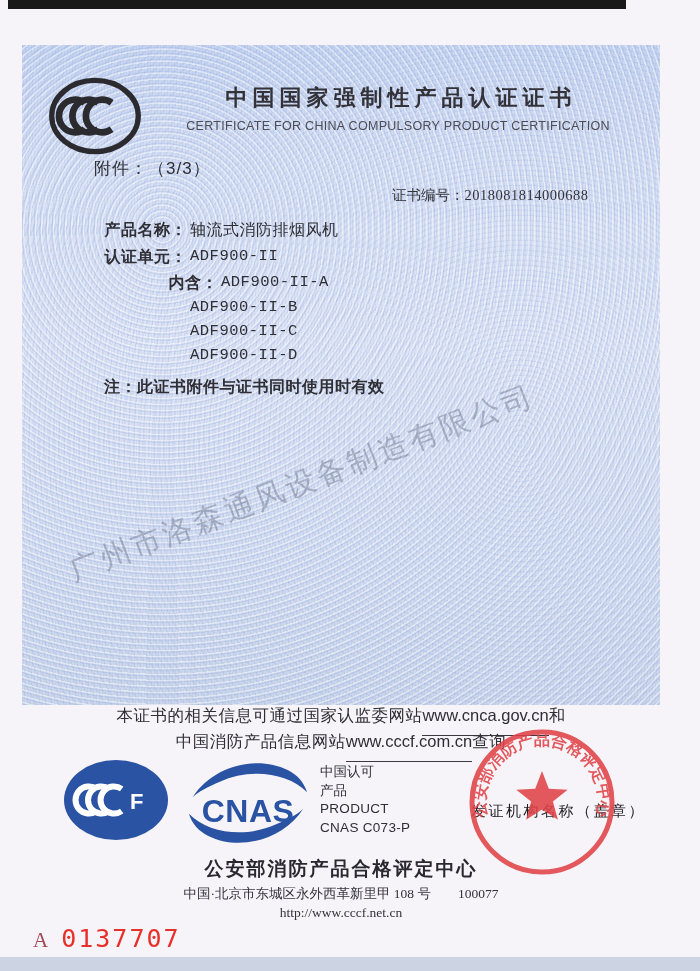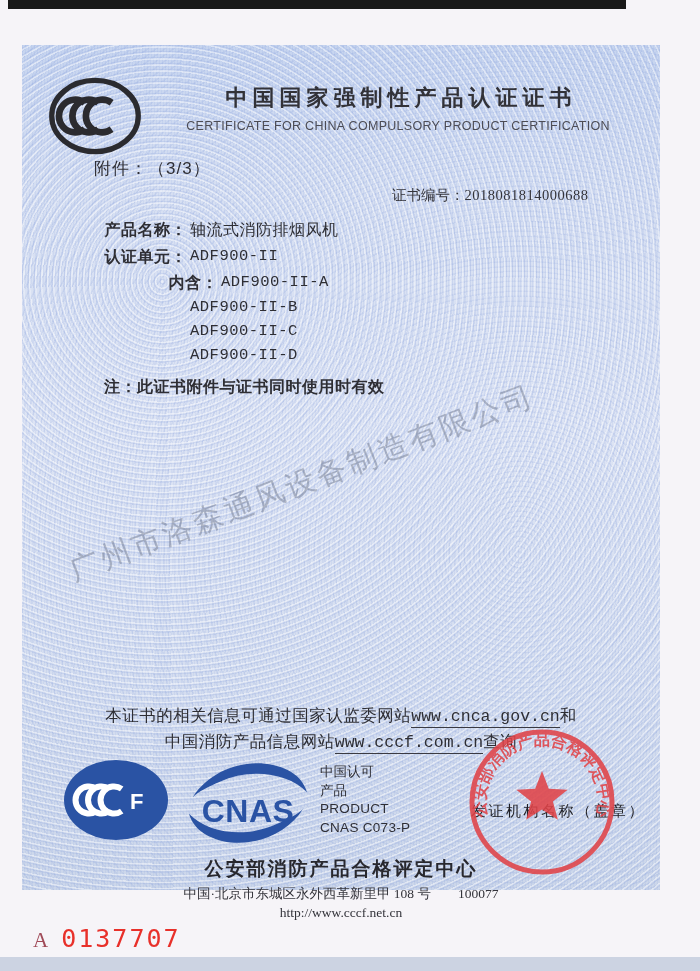--- a/index.html
+++ b/index.html
@@ -2,21 +2,21 @@
 <html><head>
 <meta charset="utf-8">
 <style>
   html,body{margin:0;padding:0;}
   body{background:#e8e6ec;font-family:"Liberation Sans",sans-serif;}
   .page{position:relative;width:700px;height:971px;background:#f6f4f8;overflow:hidden;}
   .scan-strip-top{position:absolute;left:8px;top:0;width:618px;height:9px;background:#191919;}
   .scan-strip-bottom{position:absolute;left:0;top:957px;width:700px;height:14px;background:#ccd3e2;}
 
   .cert{
-    position:absolute;left:22px;top:45px;width:638px;height:845px;
+    position:absolute;left:22px;top:45px;width:638px;height:660px;
     background-color:#d3ddf1;
     background-image:
       repeating-radial-gradient(circle at 22% 28%, rgba(255,255,255,.45) 0 1px, rgba(124,150,216,.16) 2px 3px, transparent 3px 6px),
       repeating-radial-gradient(circle at 78% 60%, rgba(124,150,216,.14) 0 1px, transparent 2px 5px),
       repeating-linear-gradient(93deg, rgba(110,140,215,.10) 0 1px, transparent 1px 3px),
       linear-gradient(180deg,#c6d4ef 0%,#d6dff2 18%,#dde4f4 45%,#d5def0 75%,#cbd6ea 100%);
   }
   .abs{position:absolute;}
 
   .title-cn{left:130px;right:10px;top:38px;text-align:center;font-size:22px;font-weight:600;
@@ -30,21 +30,21 @@
   .flabel{position:absolute;left:60px;width:105px;text-align:right;font-weight:600;letter-spacing:.5px;}
   .fvalue{position:absolute;left:168px;letter-spacing:.5px;text-align:right;}
   .mono{font-family:"Liberation Mono","DejaVu Sans Mono",monospace;font-size:15.5px;}
   .note{left:82px;top:332px;font-size:16px;font-weight:600;color:#2e2e34;letter-spacing:.5px;}
 
   .watermark{left:30px;top:418px;width:500px;text-align:center;font-size:30px;letter-spacing:3px;
     color:rgba(105,112,135,.45);transform:rotate(-21deg);white-space:nowrap;font-weight:500;}
 
   .notice{left:0;width:638px;text-align:center;color:#2e2e34;font-size:16.5px;font-weight:500;letter-spacing:.5px;}
   .n1{top:634px;} .n2{top:660px;} .n3{top:686px;}
-  .url{font-family:Liberation Mono, monospace;border-bottom:1.5px solid #3a3a42;padding-bottom:1px;letter-spacing:0;}
+  .url{font-family:Liberation Sans, sans-serif;border-bottom:1.5px solid #3a3a42;padding-bottom:11px;letter-spacing:0;}
 
   .acc-text{left:298px;top:718px;font-size:13.5px;line-height:18.5px;color:#2f2f36;}
   .acc-text .lat{letter-spacing:.3px;}
 
   .issuer-label{left:433px;top:757px;font-size:15px;letter-spacing:2.5px;color:#1f1f24;z-index:1;margin-left:16px;}
   .stamp-svg{left:438px;top:675px;z-index:2;opacity:.88;}
 
   .org{left:0;width:638px;top:811px;text-align:center;font-size:19px;font-weight:700;letter-spacing:2px;color:#28282e;}
   .address{left:0;width:638px;top:840px;text-align:center;font-size:13.5px;color:#33333a;
     font-family:"Liberation Serif",serif;}

